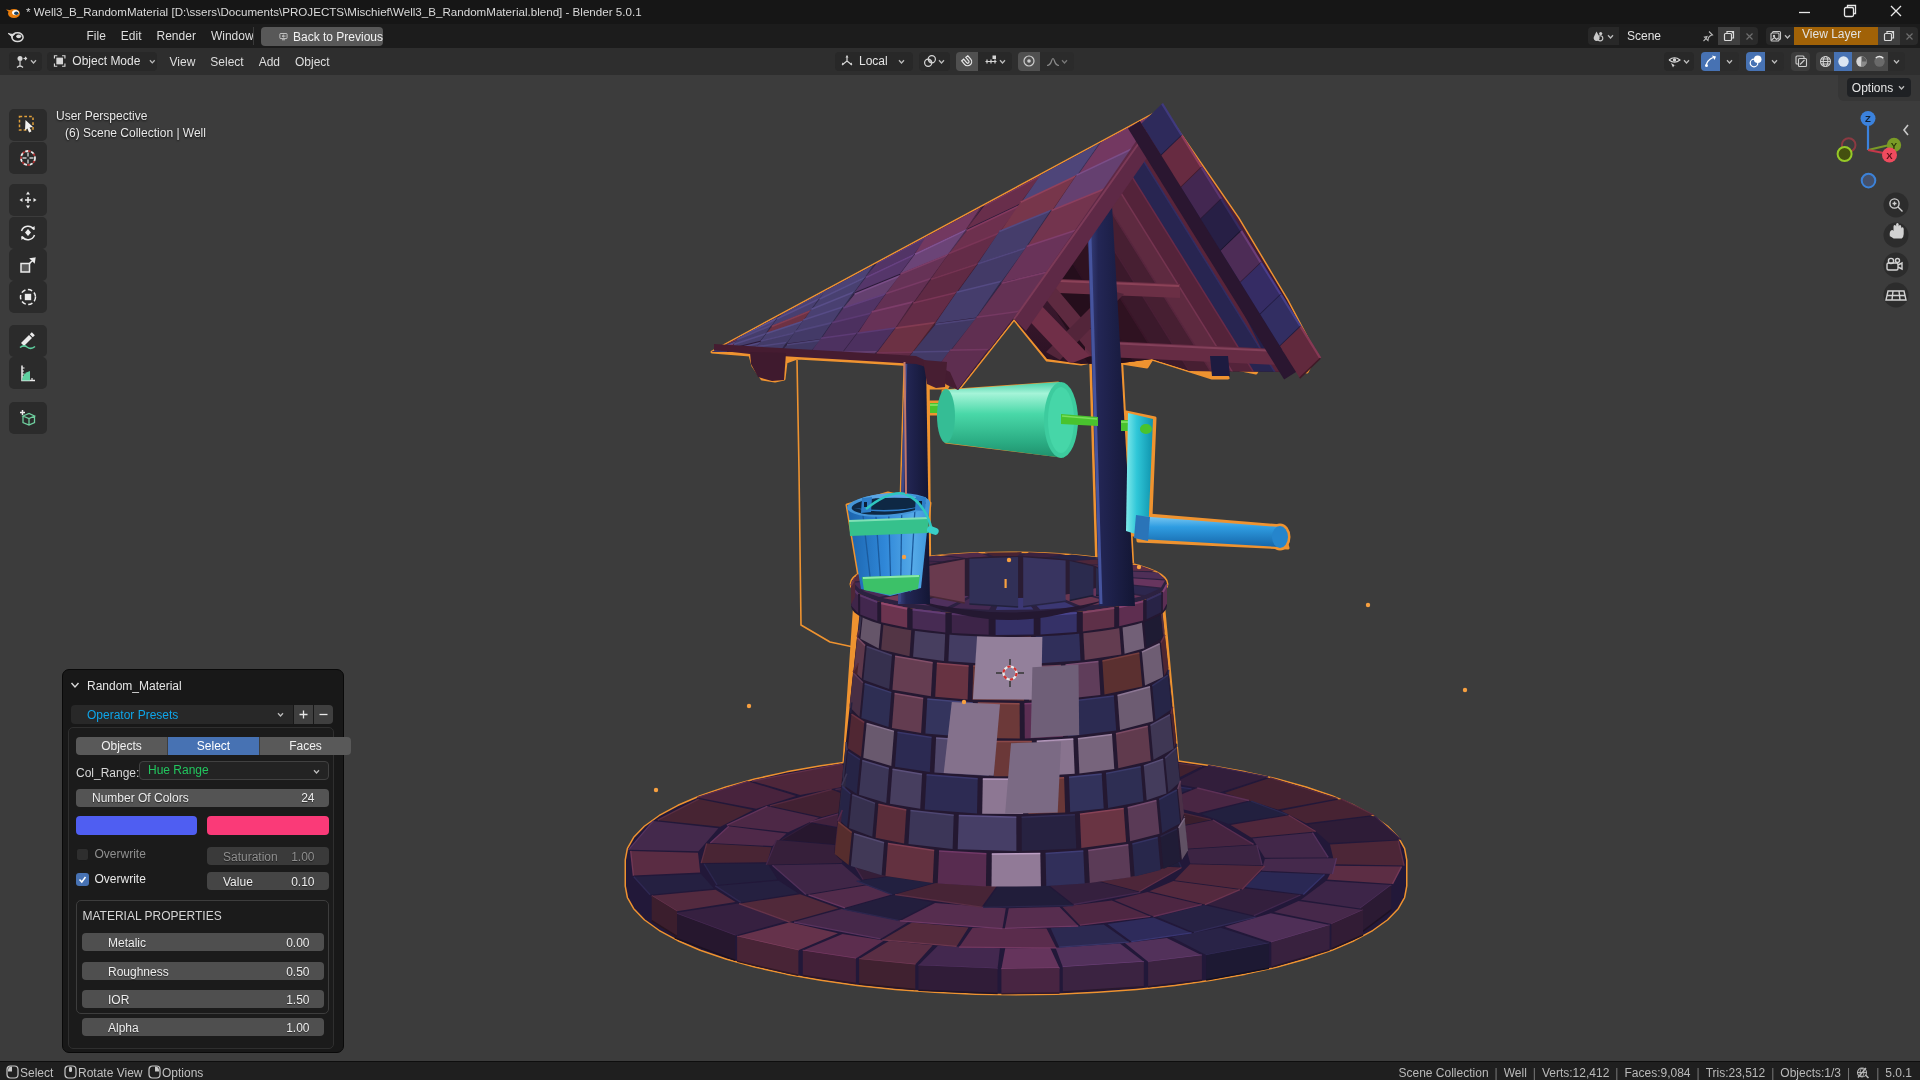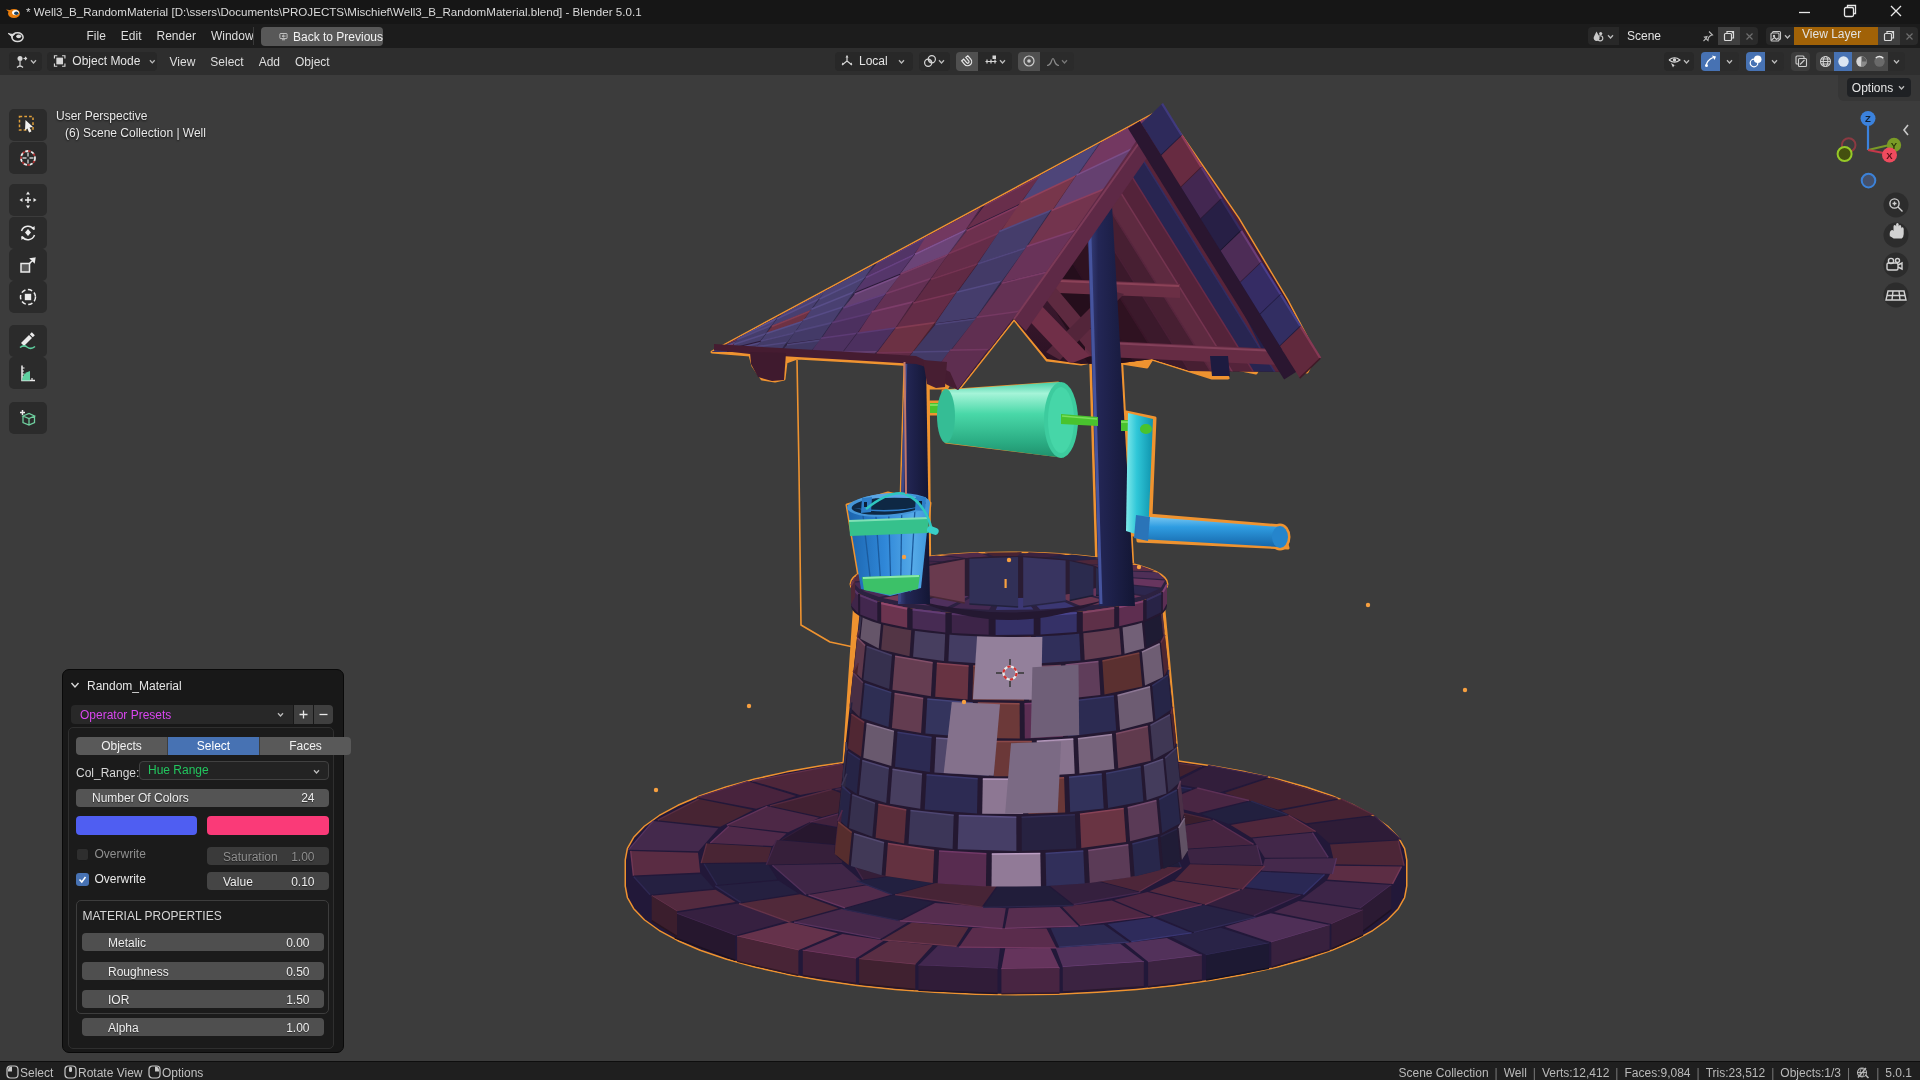--- a/index.html
+++ b/index.html
@@ -1199,21 +1199,21 @@
   </g>
 </svg>
 
 <div id="panel">
   <svg class="abs" style="left:7px;top:10px" width="10" height="10" viewBox="0 0 10 10">
       <path d="M1.5,3 L5,7 L8.5,3" fill="none" stroke="#d8d8d8" stroke-width="1.4"></path>
     </svg>
   <div class="abs" style="left:24px;top:9px;color:#e5e5e5">Random_Material</div>
 
   <div class="ddark abs" style="left:8px;top:35px;width:222px;height:19px;border-radius:4px 0 0 4px;background:#282828">
-    <span style="margin-left:9px;color:#d946ef">Operator Presets</span>
+    <span style="margin-left:16px;color:#0ea5e9">Operator Presets</span>
     <svg class="chev abs" style="left:205px;top:5px" viewBox="0 0 9 9">
         <path d="M2,3.2 L4.5,6 L7,3.2" fill="none" stroke="#bbb" stroke-width="1.3"></path>
       </svg>
   </div>
   <div class="abs" style="left:231px;top:35px;width:19px;height:19px;background:#3f3f3f;display:flex;align-items:center;justify-content:center">
     <svg width="11" height="11" viewBox="0 0 11 11">
         <path d="M5.5,1.5 v8 M1.5,5.5 h8" stroke="#e8e8e8" stroke-width="1.3"></path>
       </svg>
   </div>
   <div class="abs" style="left:250.5px;top:35px;width:19.5px;height:19px;background:#3f3f3f;border-radius:0 4px 4px 0;display:flex;align-items:center;justify-content:center">

